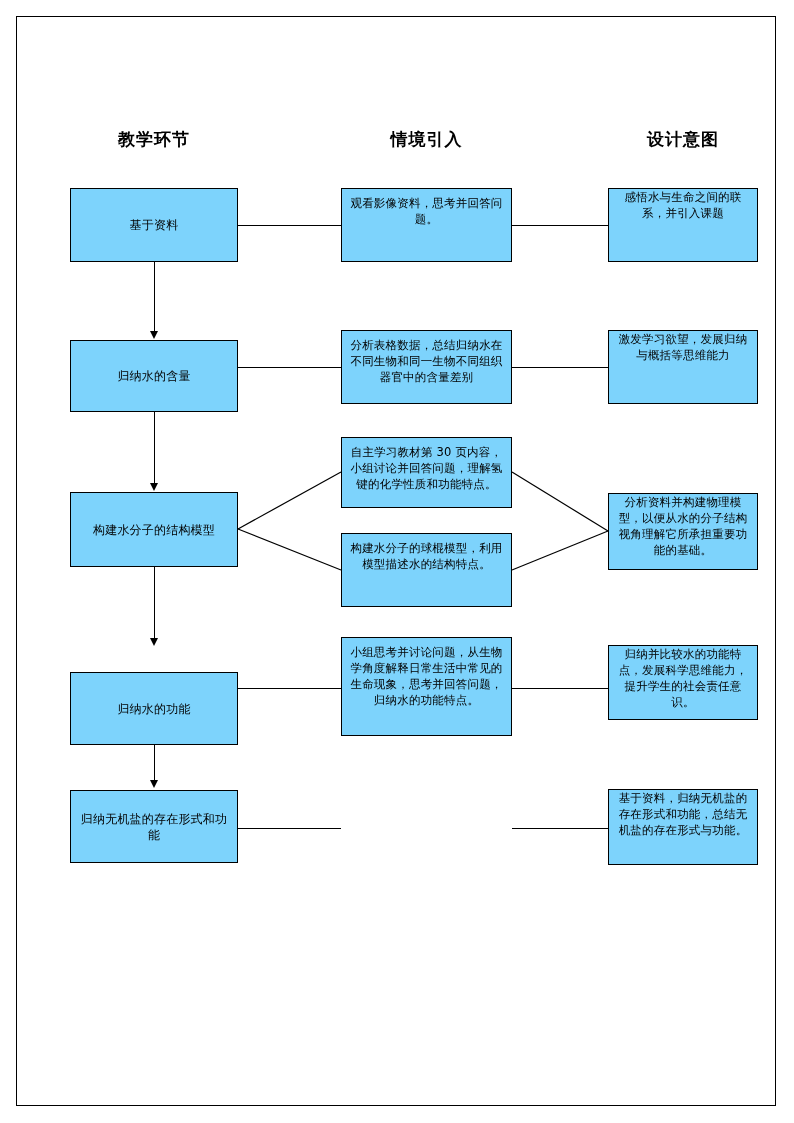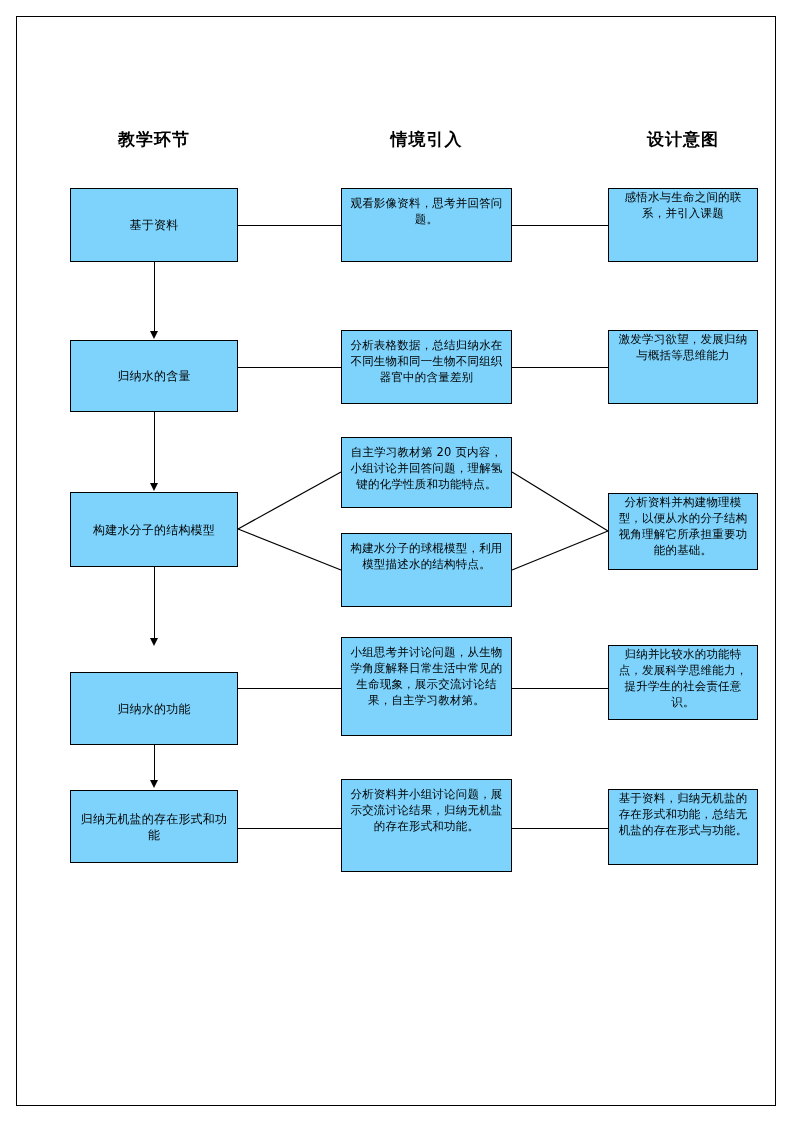--- a/index.html
+++ b/index.html
@@ -157,50 +157,47 @@
   </div>
   <div class="hline" style="left:238px; top:367px; width:103px;"></div>
   <div class="hline" style="left:512px; top:367px; width:96px;"></div>
   <div class="vline" style="left:154px; top:412px; height:72px;"></div>
   <div class="arrow-down" style="left:149.5px; top:483px;"></div>
 
   <div class="node stage" style="left:70px; top:492px; width:168px; height:75px;">
     <span class="txt">构建水分子的结构模型</span>
   </div>
   <div class="node content" style="left:341px; top:437px; width:171px; height:71px;">
-    <span class="txt">自主学习教材第 20 页内容，小组讨论并回答问题，理解氢键的化学性质和功能特点。</span>
+    <span class="txt">自主学习教材第 30 页内容，小组讨论并回答问题，理解氢键的化学性质和功能特点。</span>
   </div>
   <div class="node content" style="left:341px; top:533px; width:171px; height:74px;">
     <span class="txt">构建水分子的球棍模型，利用模型描述水的结构特点。</span>
   </div>
   <div class="node intent" style="left:608px; top:493px; width:150px; height:77px;">
     <span class="txt">分析资料并构建物理模型，以便从水的分子结构视角理解它所承担重要功能的基础。</span>
   </div>
   <div class="vline" style="left:154px; top:567px; height:72px;"></div>
   <div class="arrow-down" style="left:149.5px; top:638px;"></div>
 
   <div class="node stage" style="left:70px; top:642px; width:168px; height:73px;margin-top:30px;">
     <span class="txt">归纳水的功能</span>
   </div>
   <div class="node content" style="left:341px; top:637px; width:171px; height:99px;">
-    <span class="txt">小组思考并讨论问题，从生物学角度解释日常生活中常见的生命现象，展示交流讨论结果，自主学习教材第。</span>
+    <span class="txt">小组思考并讨论问题，从生物学角度解释日常生活中常见的生命现象，思考并回答问题，归纳水的功能特点。</span>
   </div>
   <div class="node intent" style="left:608px; top:645px; width:150px; height:75px;">
     <span class="txt">归纳并比较水的功能特点，发展科学思维能力，提升学生的社会责任意识。</span>
   </div>
   <div class="hline" style="left:238px; top:688px; width:103px;"></div>
   <div class="hline" style="left:512px; top:688px; width:96px;"></div>
   <div class="vline" style="left:154px; top:715px; height:66px;"></div>
   <div class="arrow-down" style="left:149.5px; top:780px;"></div>
 
   <div class="node stage" style="left:70px; top:790px; width:168px; height:73px;">
     <span class="txt">归纳无机盐的存在形式和功能</span>
   </div>
-  <div class="node content" style="left:341px; top:779px; width:171px; height:93px;">
-    <span class="txt">分析资料并小组讨论问题，展示交流讨论结果，归纳无机盐的存在形式和功能。</span>
-  </div>
   <div class="node intent" style="left:608px; top:789px; width:150px; height:76px;">
     <span class="txt">基于资料，归纳无机盐的存在形式和功能，总结无机盐的存在形式与功能。</span>
   </div>
   <div class="hline" style="left:238px; top:828px; width:103px;"></div>
   <div class="hline" style="left:512px; top:828px; width:96px;"></div>
 
 </div>
 
 </body></html>

